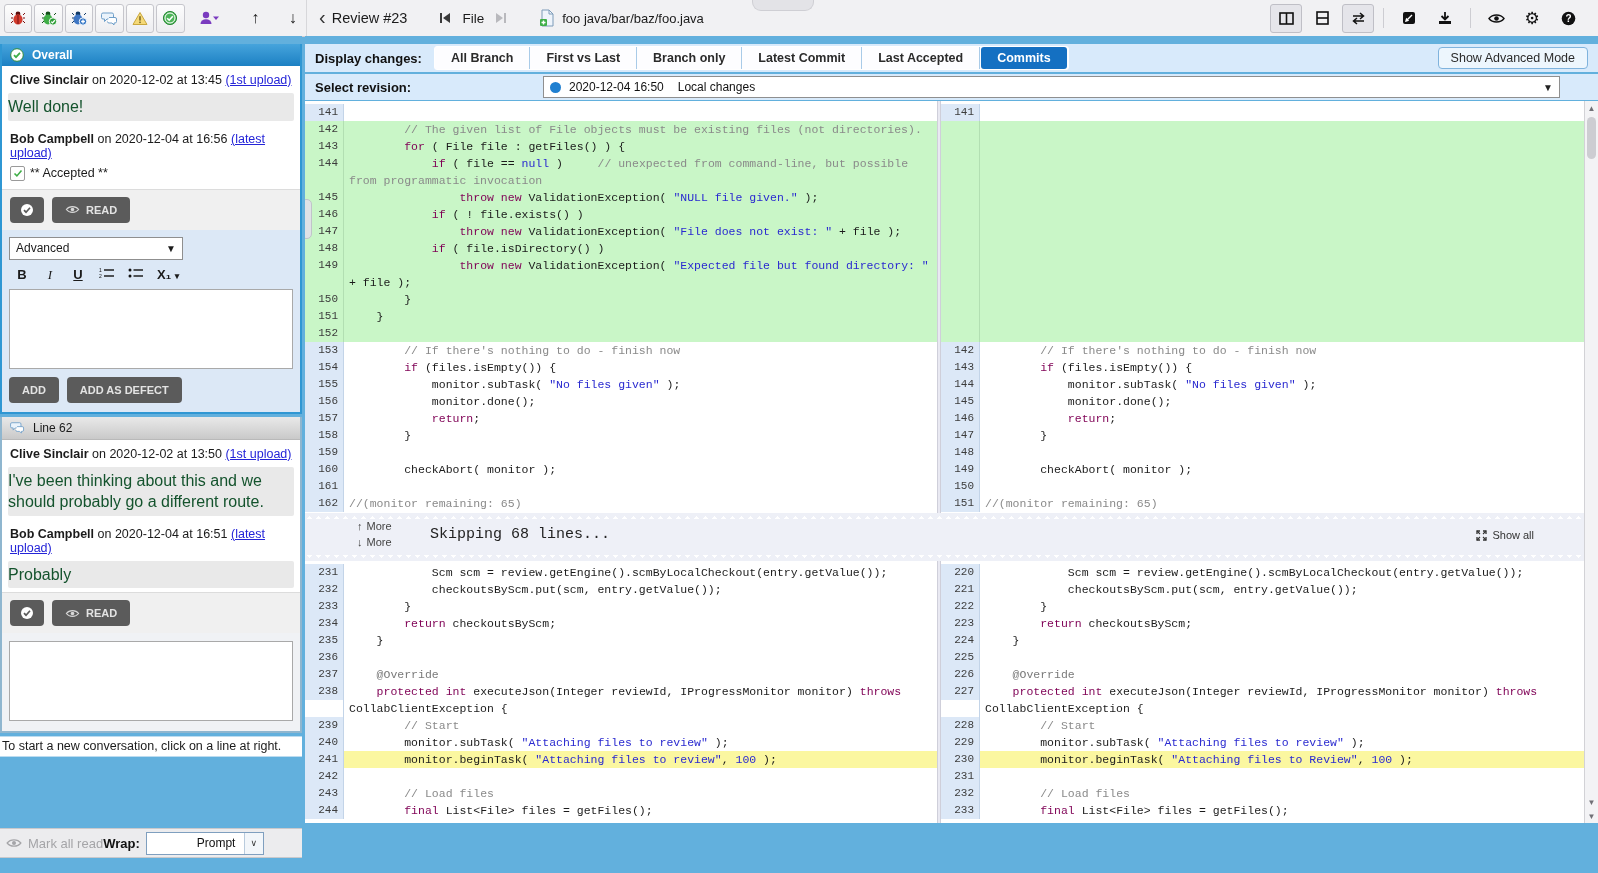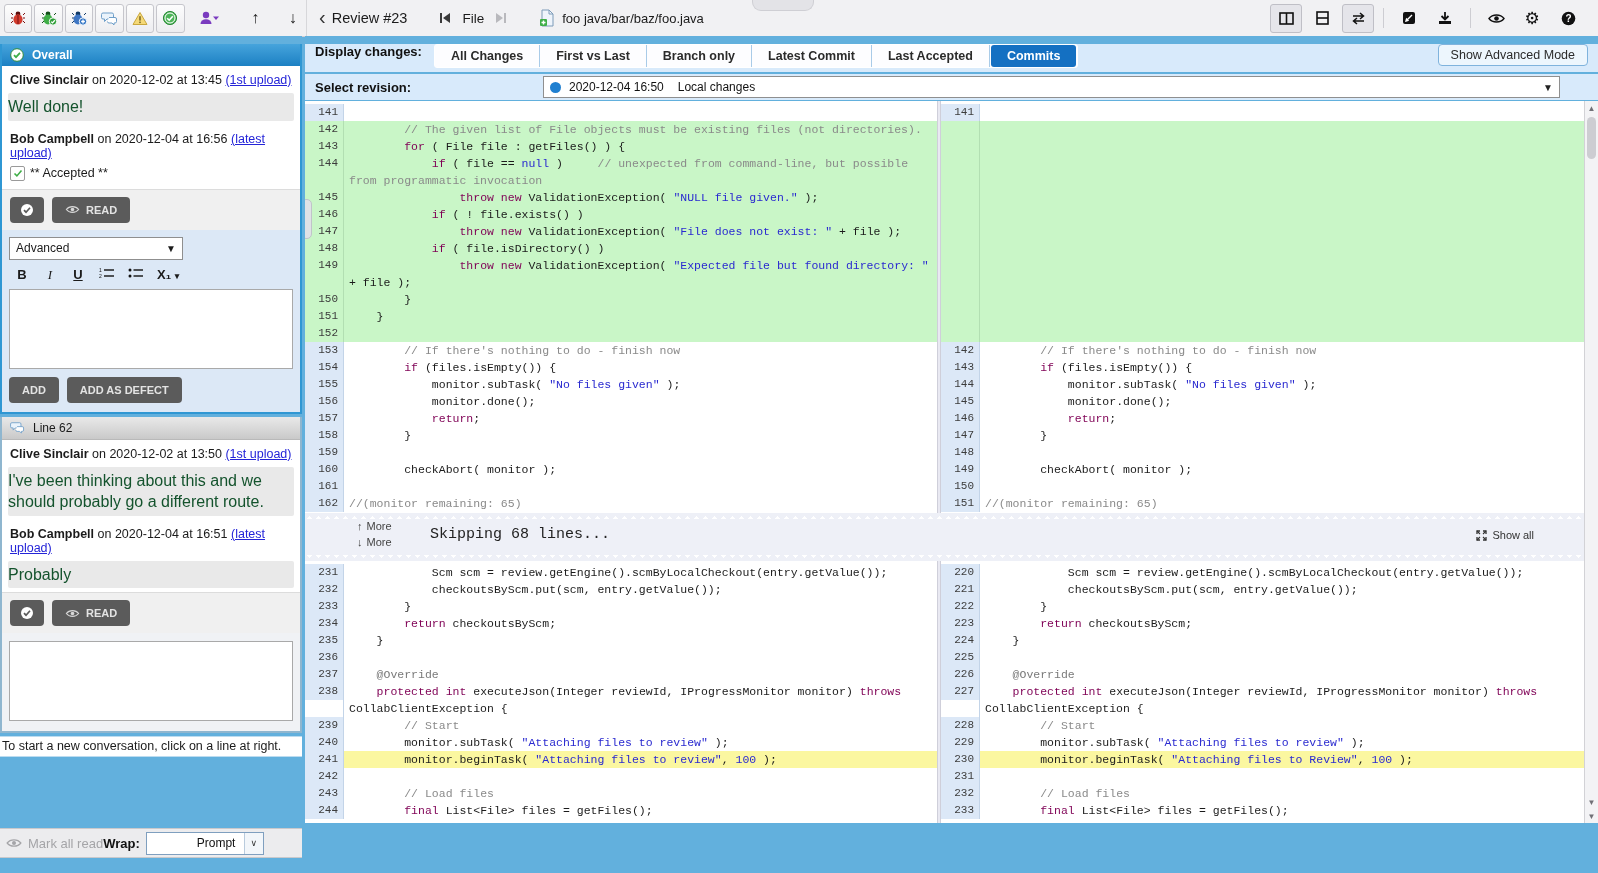--- a/index.html
+++ b/index.html
@@ -51,21 +51,21 @@
   .sb-footer{position:absolute;left:0;top:792px;width:302px;height:30px;background:#ececee;border-top:1px solid #c9c9cc;border-bottom:1px solid #c9c9cc;display:flex;align-items:center;padding:0 6px;box-sizing:border-box;}
   .mark-read{display:flex;align-items:center;gap:6px;color:#a5a5a8;font-size:13px;cursor:default;}
   .wrap-ctl{display:flex;align-items:center;gap:6px;}
   .wrap-label{font-size:13px;font-weight:bold;color:#111;}
   .wrap-select{width:72px;height:21px;background:#fff;border:1px solid #7f9fbf;display:flex;align-items:center;cursor:pointer;padding-left:44px;}
   .wrap-select .val{flex:1;font-size:12px;padding-left:6px;color:#111;}
   .wrap-select .dd{width:18px;height:100%;background:#f2f6fa;border-left:1px solid #b9cbdd;display:flex;align-items:center;justify-content:center;font-size:9px;color:#333;}
 
   
   .main{position:absolute;left:305px;top:36px;width:1293px;height:837px;background:#62b0dd;}
-  .filters-row{margin-top:8px;height:28px;background:#d8eafb;display:flex;padding:0 10px;}
+  .filters-row{margin-top:8px;height:28px;background:#d8eafb;display:flex;align-items:center;padding:0 10px;}
   .filters-label{font-size:13px;font-weight:bold;color:#111;margin-right:12px;}
   .tab-group{display:flex;align-items:center;background:#fdfdff;border:1px solid #fff;border-radius:3px;height:22px;}
   .tab{font-size:12.5px;font-weight:bold;color:#2b2b2b;padding:0 16px;height:22px;display:flex;align-items:center;cursor:pointer;border-right:1px solid #a9cbe8;}
   .tab:last-child{border-right:none;}
   .tab.selected{background:#1470c2;color:#fff;border-radius:3px;border-right:none;margin:0 1px;}
   .adv-btn{margin-left:auto;background:#edf6fd;border:1px solid #7fb3dd;border-radius:4px;height:22px;display:flex;align-items:center;padding:0 12px;font-size:12.5px;color:#2b2b2b;cursor:pointer;}
   .revision-row{margin-top:2px;height:26px;background:#d8eafb;display:flex;align-items:center;padding:0 10px;}
   .revision-label{font-size:13px;font-weight:bold;color:#111;width:228px;}
   .rev-select{flex:1;height:20px;background:#fff;border:1px solid #8f8f8f;display:flex;align-items:center;gap:8px;padding:0 6px;font-size:12px;color:#111;cursor:pointer;margin-right:28px;}
   .rev-dot{width:11px;height:11px;border-radius:50%;background:#1f7fd0;}
@@ -409,21 +409,21 @@
         </div>
       </div>
     </div>
   </div>
 
   <div class="main">
 
     <div class="filters-row">
       <span class="filters-label">Display changes:</span>
       <div class="tab-group">
-        <span class="tab">All Changes</span>
+        <span class="tab">All Branch</span>
         <span class="tab">First vs Last</span>
         <span class="tab">Branch only</span>
         <span class="tab">Latest Commit</span>
         <span class="tab">Last Accepted</span>
         <span class="tab selected">Commits</span>
       </div>
       <button class="adv-btn">
           <span>Show Advanced Mode</span>
         </button>
     </div>

